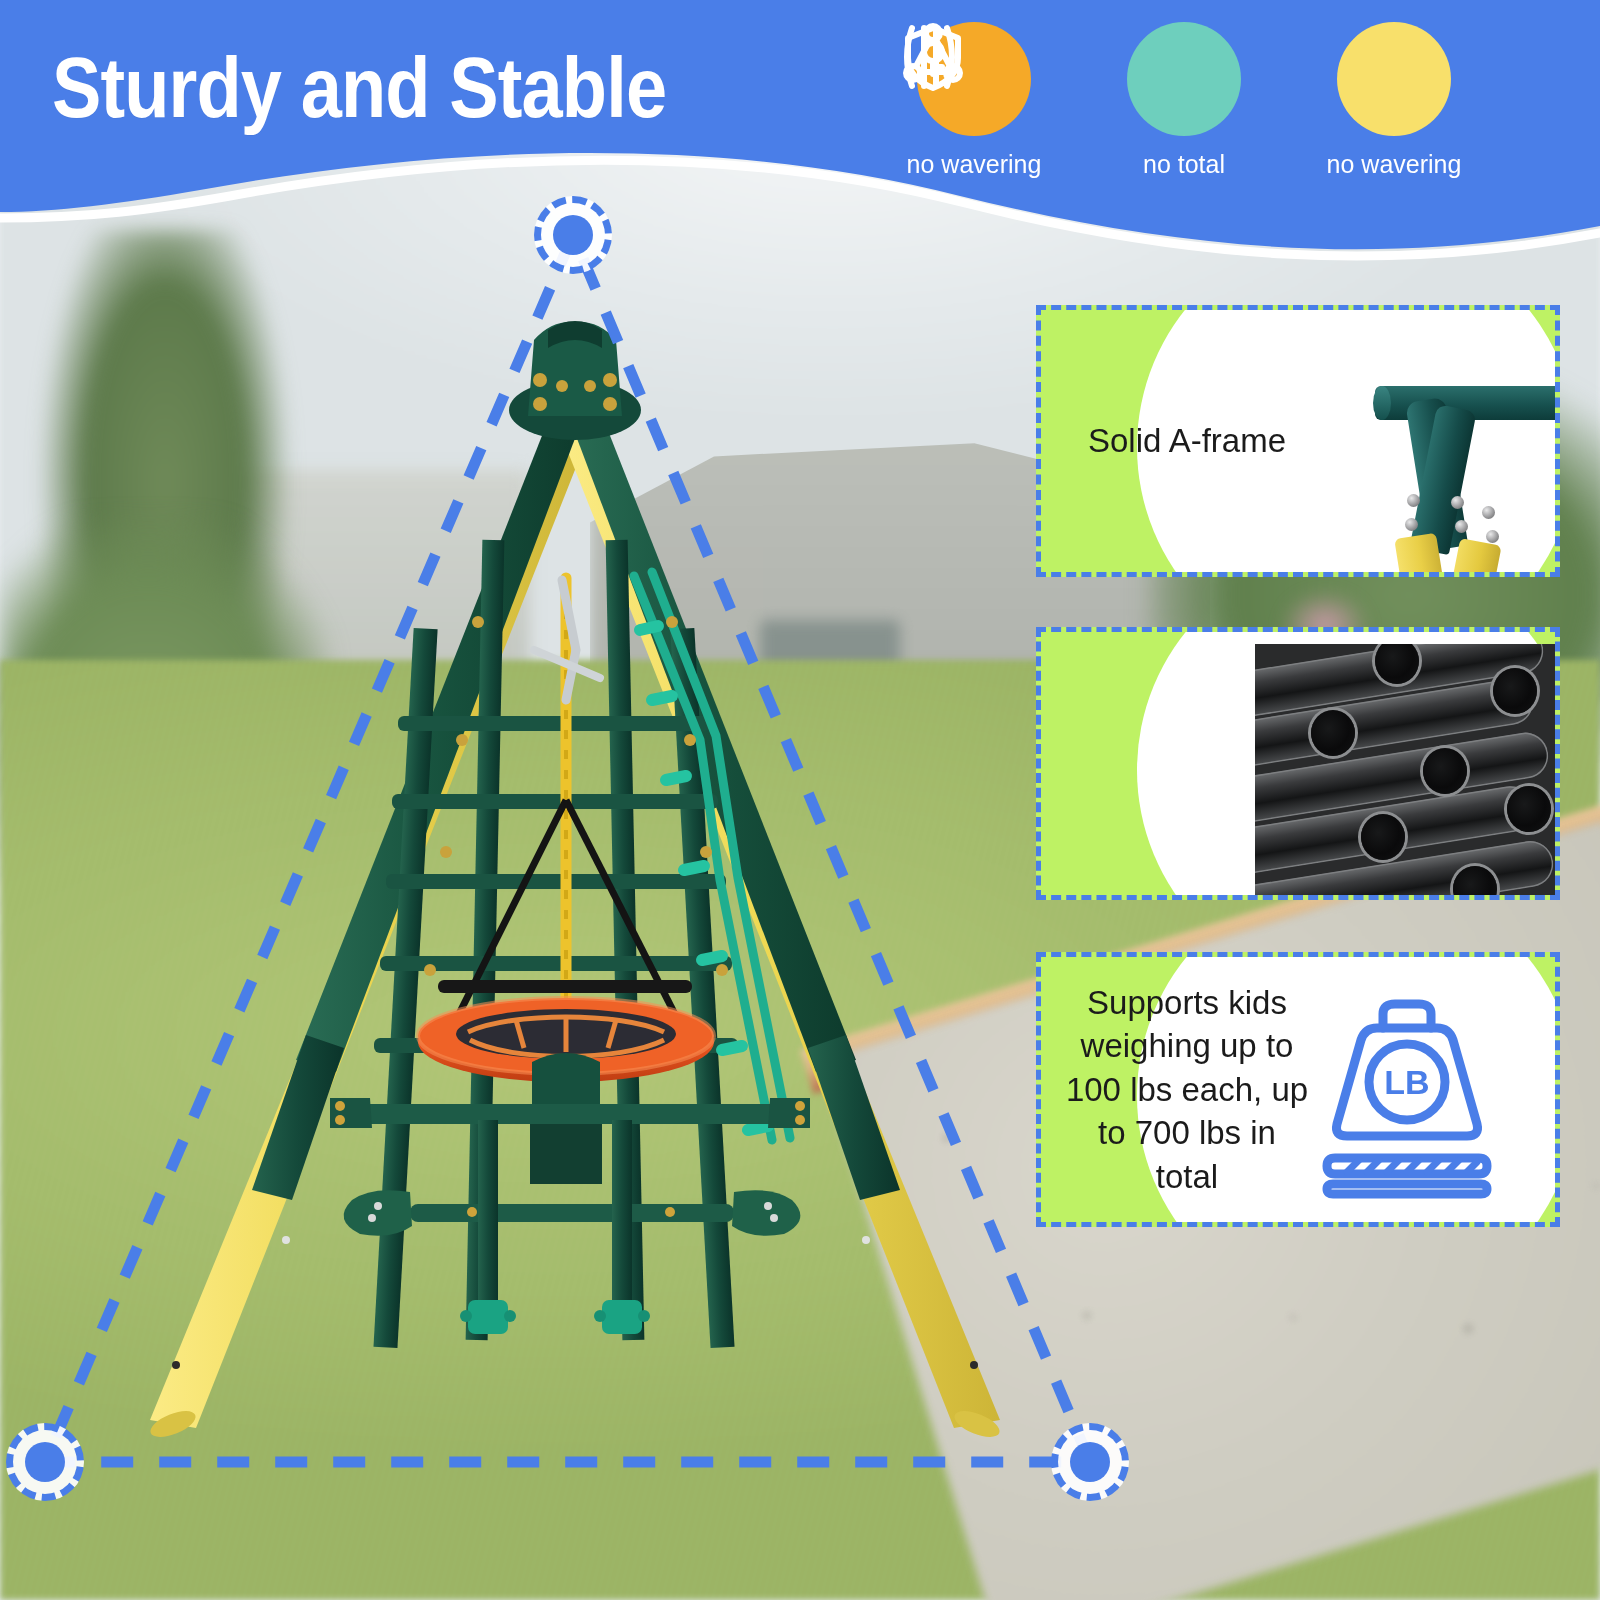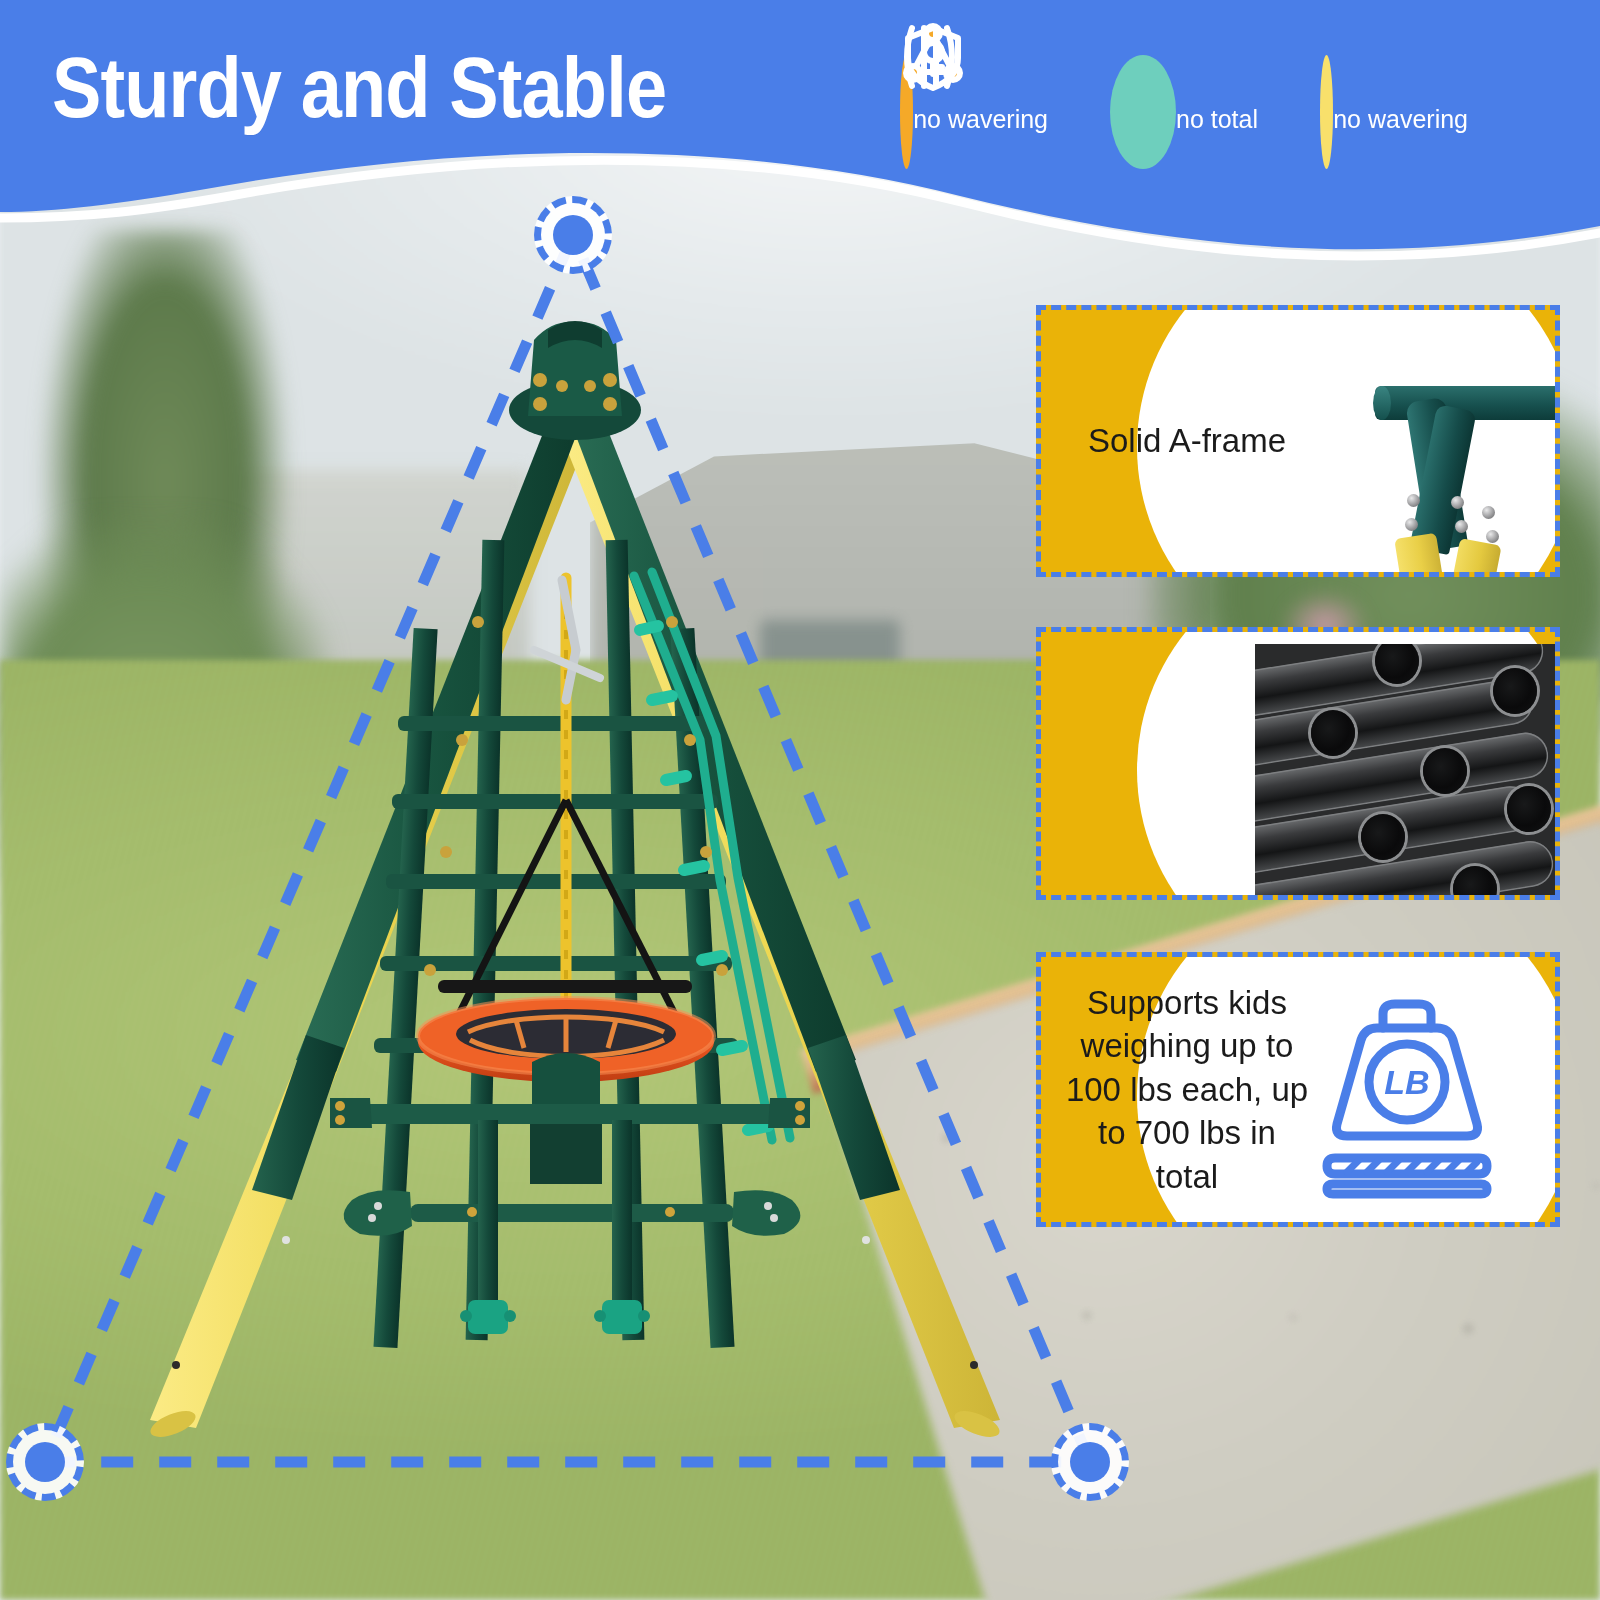--- a/index.html
+++ b/index.html
@@ -141,21 +141,21 @@
     transform-origin: left center;
     white-space: nowrap;
     text-shadow: 0 1px 0 rgba(0,0,0,.04);
   }
 
   .badges {
     position: absolute; left: 900px; top: 22px;
     width: 660px; height: 180px;
     display: flex; justify-content: flex-start; gap: 62px;
   }
-  .badge { width: 148px; display: flex; align-items: center; }
+  .badge { width: 148px; display: flex; flex-direction: column; align-items: center; }
   .badge-circle {
     width: 114px; height: 114px; border-radius: 50%;
     display: flex; align-items: center; justify-content: center;
   }
   .badge-label {
     margin-top: 14px; color: #ffffff; font-size: 25px;
     white-space: nowrap; font-weight: 400;
   }
 
   
@@ -173,39 +173,38 @@
   .node .dot {
     position: absolute; left: 50%; top: 50%;
     width: 40px; height: 40px; border-radius: 50%;
     background: #4a7ee8; transform: translate(-50%, -50%);
   }
 
   
   .card {
     position: absolute;
     border: 5px dashed #4a7ee8;
-    background: #eab308;
+    background: #bef264;
     overflow: hidden;
     display: flex;
     align-items: center;
   }
   .card-text {
     position: relative; z-index: 3;
     width: 268px;
     padding-left: 24px;
     text-align: center;
     color: #1b1b1b;
     font-size: 33px;
     line-height: 1.32;
   }
   .card-media {
     position: absolute; right: 0; top: 12px; bottom: 0;
     width: 300px;
     z-index: 2;
-    font-style: italic;
   }
   .card-media::before {
     content: "";
     position: absolute; left: -118px; top: 50%;
     width: 440px; height: 440px; border-radius: 50%;
     background: #ffffff;
     transform: translateY(-50%);
   }
   .media-inner {
     position: absolute; inset: 0;

